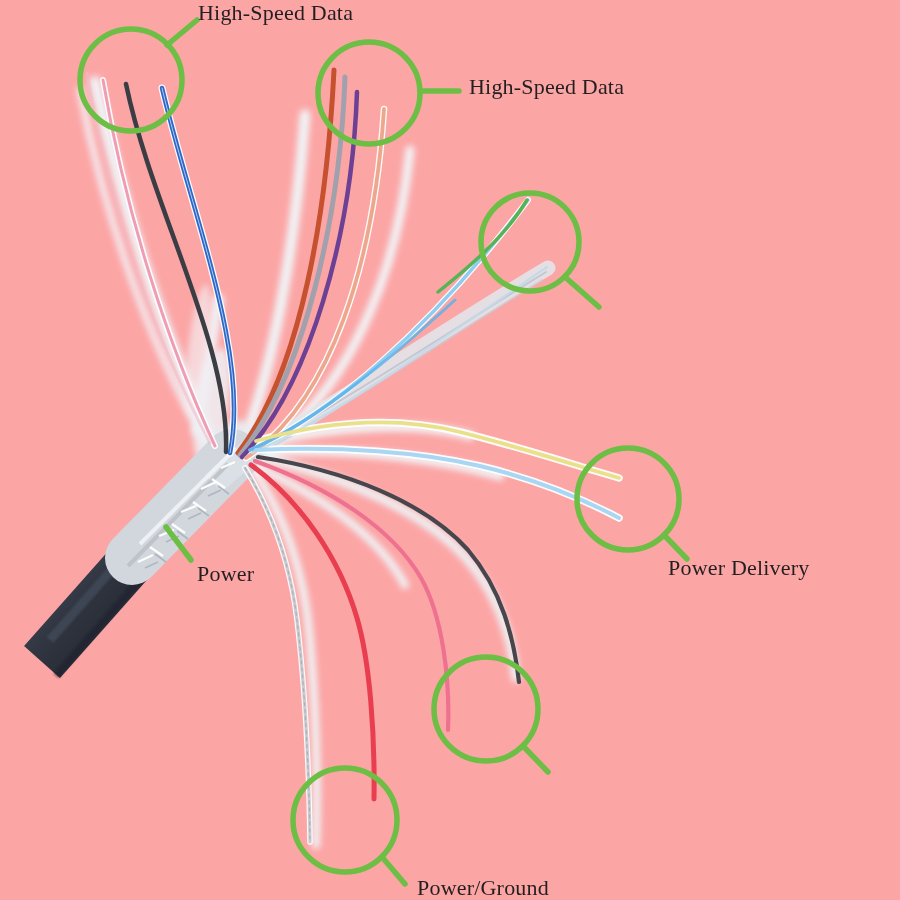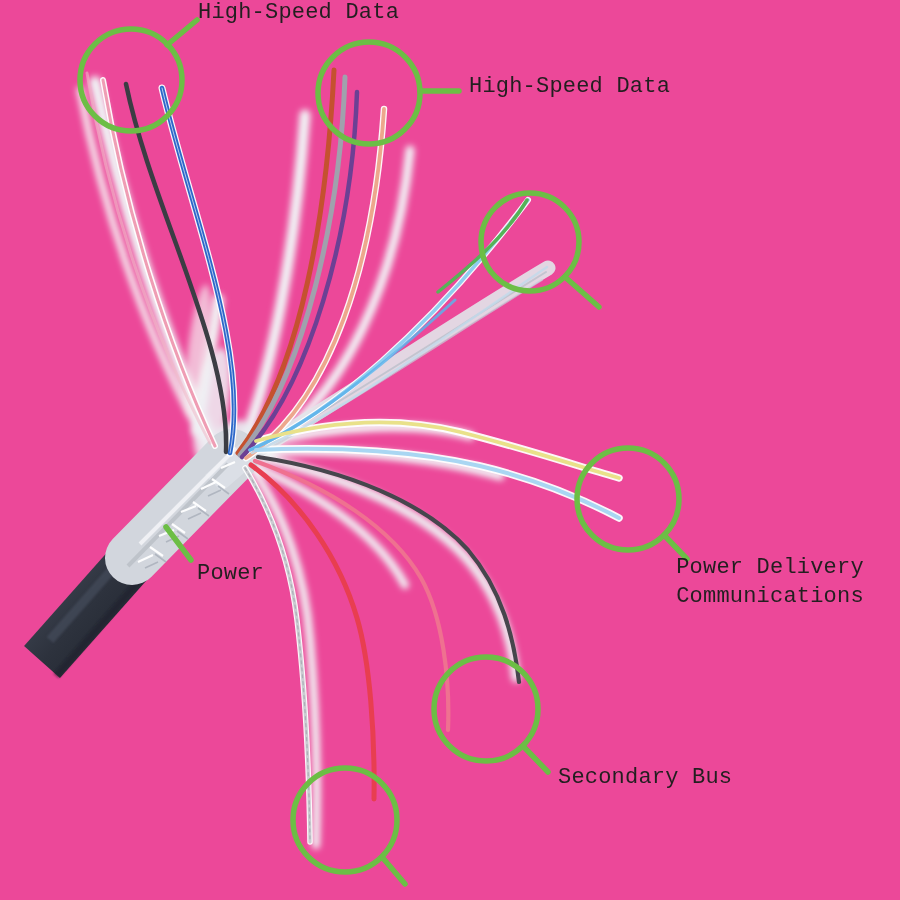--- a/index.html
+++ b/index.html
@@ -1,34 +1,33 @@
 <!DOCTYPE html>
 <html style="--accent: #6cbe45; --text: #231f20; --braid: #d2d6dd; --wire-pale-pink: #f0b9c8; --wire-pink-stripe: #ef9db4; --wire-black: #3b3d44; --wire-blue: #2b67c9; --wire-rust-red: #c5512f; --wire-gray: #a0a1ad; --wire-purple: #6c4094; --wire-salmon: #eda78c; --wire-light-blue-usb: #8fcdf0; --wire-green: #56b356; --wire-yellow: #e9e18a; --wire-light-blue-pd: #a9d6f2; --wire-dark-gray: #47464d; --wire-pink: #ef7190; --wire-red: #e83e50; --wire-silver: #cbccd2;"><head>
 <meta charset="utf-8">
 <style>
   html, body { margin: 0; padding: 0; background: #ffffff; }
   .canvas {
     position: relative;
     width: 900px; height: 900px;
-    background: #ec4899;
+    background: #fca5a5;
     overflow: hidden;
-    font-family: Liberation Mono, monospace;
+    font-family: Liberation Serif, serif;
   }
   .canvas svg { position: absolute; left: 0; top: 0; }
   .label {
     position: absolute;
     font-size: 22px;
     line-height: 24px;
     color: var(--text, #231f20);
     white-space: nowrap;
     letter-spacing: 0.2px;
   }
   .label.pdc {
     width: 204px;
-    text-align: center;
     white-space: normal;
     line-height: 29px;
   }
 </style>
 </head>
 <body>
 
 <div class="canvas">
 
   <svg width="900" height="900" viewBox="0 0 900 900">
@@ -145,20 +144,19 @@
     </g>
   </svg>
 
   <div class="label" style="left:198px; top:1px">High-Speed Data</div>
 
   <div class="label" style="left:469px; top:75px">High-Speed Data</div>
 
 
   <div class="label pdc" style="left:668px; top:553px">
     <div>Power Delivery</div>
-    <div>Communications</div>
   </div>
 
   <div class="label" style="left:197px; top:562px">Power</div>
 
-  <div class="label" style="left:558px; top:766px">Secondary Bus</div>
 
+  <div class="label" style="left:417px; top:876px">Power/Ground</div>
 </div>
 
 </body></html>

